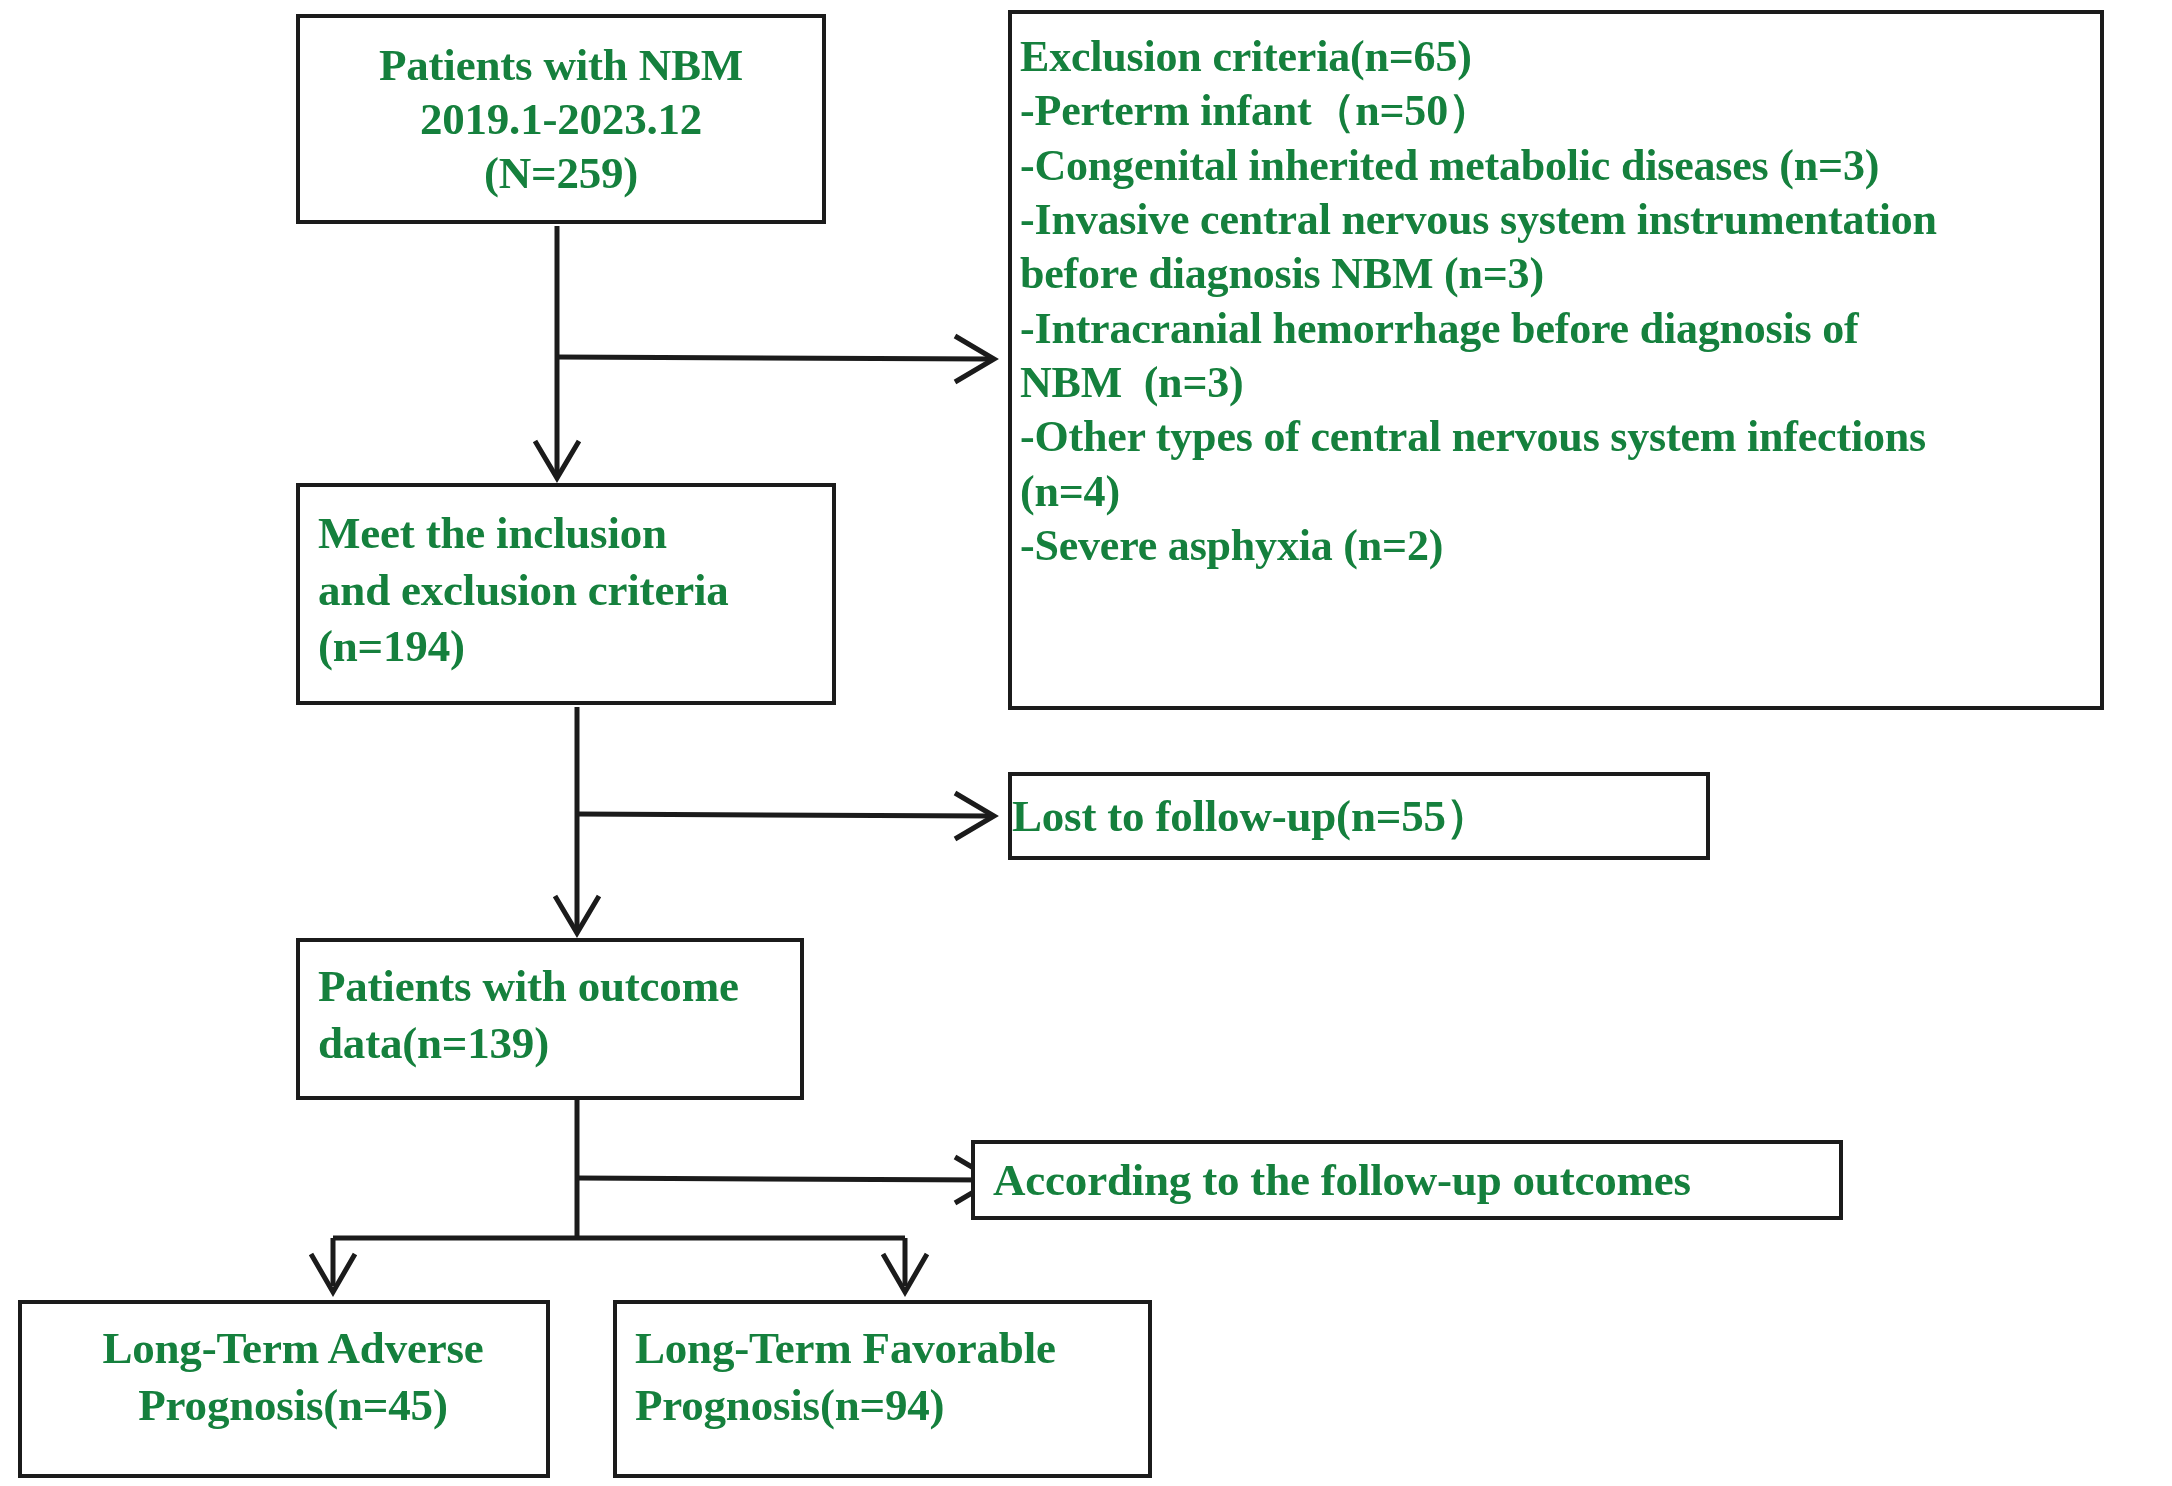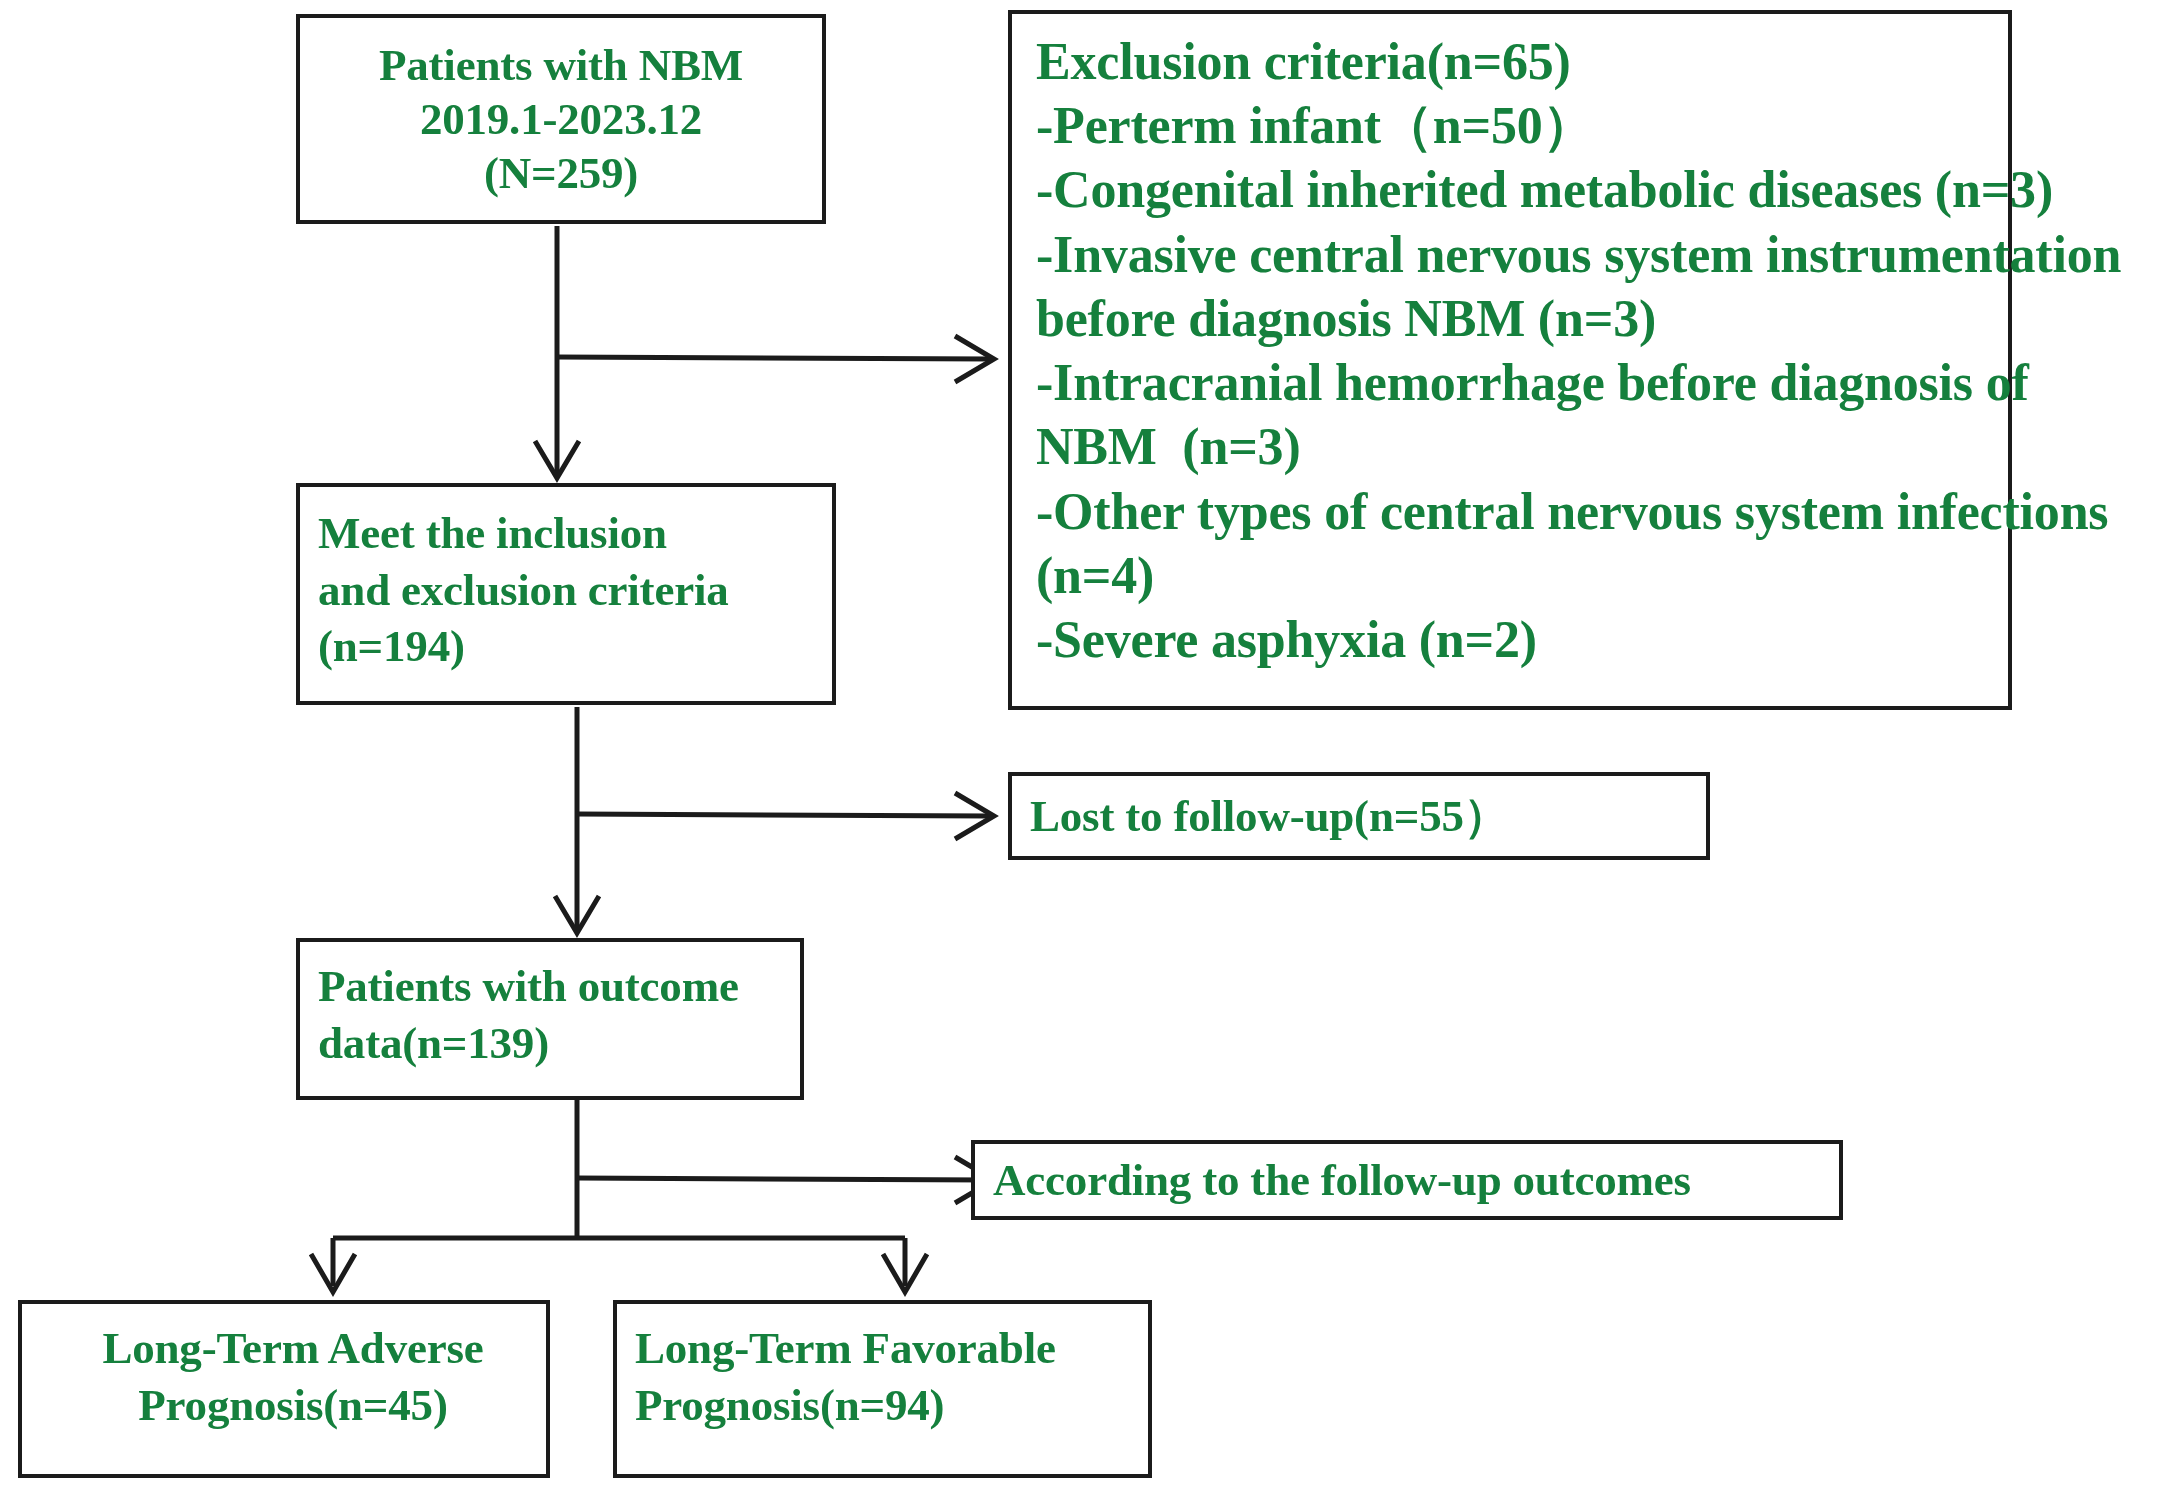--- a/index.html
+++ b/index.html
@@ -28,38 +28,37 @@
   .node .ln { display: block; white-space: pre; }
 
   
   #node-source {
     left: 296px; top: 14px; width: 530px; height: 210px;
     font-size: 45px;
     text-align: center;
     padding-top: 20px;
   }
   #node-exclusion {
-    left: 1008px; top: 10px; width: 1004px; height: 700px;
-    font-size: 52px;
+    left: 1008px; top: 10px; width: 1096px; height: 700px;
+    font-size: 44px;
     text-align: left;
-    padding: 16px 0 0 24px;
+    padding: 16px 0 0 8px;
     line-height: 1.235;
   }
   #node-eligible {
     left: 296px; top: 483px; width: 540px; height: 222px;
     font-size: 45px;
     text-align: left;
     padding: 18px 1px 0 18px;
     line-height: 1.26;
   }
   #node-lost {
     left: 1008px; top: 772px; width: 702px; height: 88px;
     font-size: 45px;
     text-align: right;
-    padding-left: 18px;
     display: flex;
     align-items: center;
   }
   #node-outcome {
     left: 296px; top: 938px; width: 508px; height: 162px;
     font-size: 45px;
     text-align: left;
     padding: 16px 0 6px 18px;
     line-height: 1.26;
   }

